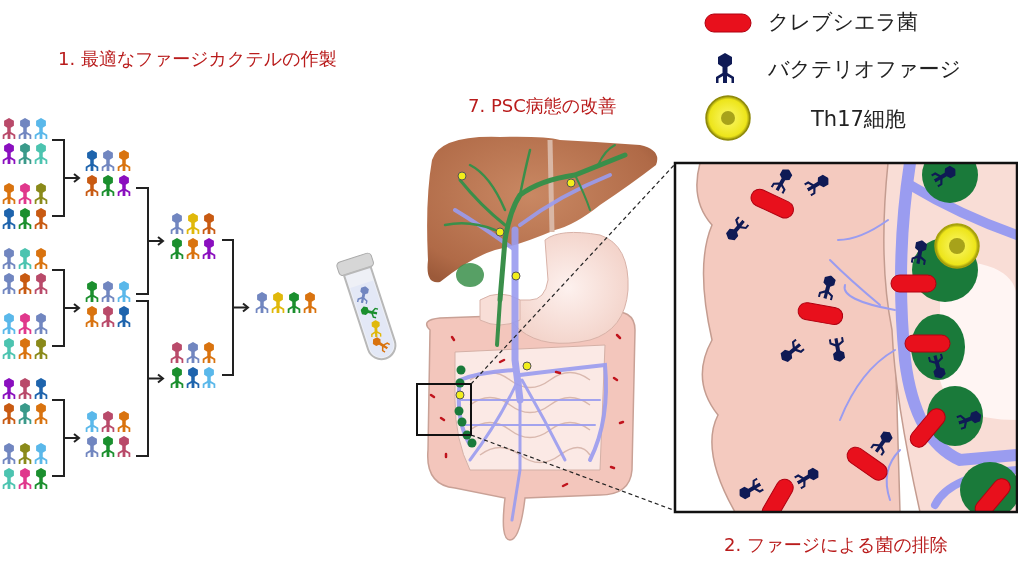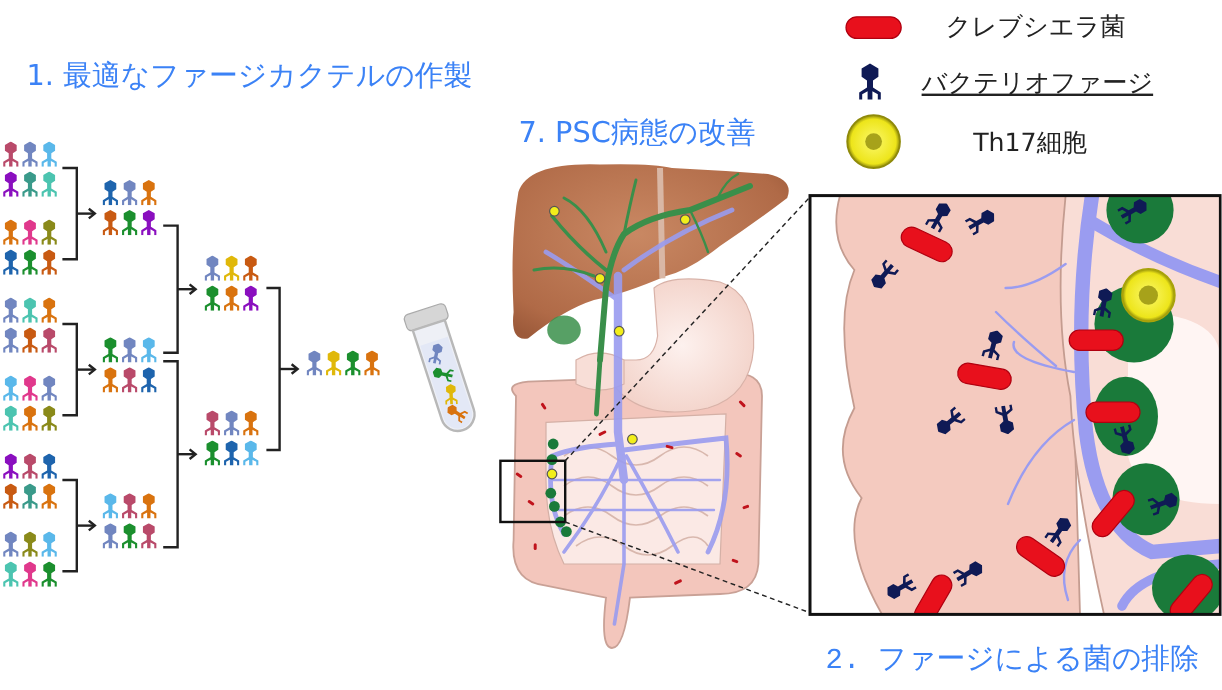--- a/index.html
+++ b/index.html
@@ -1,17 +1,17 @@
 <!DOCTYPE html>
 <html><head>
 <meta charset="utf-8">
 <style>
   html,body{margin:0;padding:0;background:#fff;}
   body{width:1018px;height:575px;position:relative;overflow:hidden;font-family:"DejaVu Sans",sans-serif;color:#222;}
-  .lbl{position:absolute;font-size:24px;white-space:nowrap;color:#3b82f6;}
+  .lbl{position:absolute;font-size:18px;white-space:nowrap;color:#b91c1c;margin-left:36px;}
   #stage{position:absolute;left:0;top:0;width:1018px;height:575px;}
   .leg-text{position:absolute;font-size:21px;color:#222;white-space:nowrap;}
 </style>
 </head>
 <body>
 
 <svg id="stage" width="1018" height="575" viewBox="0 0 1018 575" xmlns="http://www.w3.org/2000/svg">
   <defs>
     <symbol id="phage" viewBox="0 0 20 30">
       <path d="M10 0 L17 4 L17 11 L12.5 14 L12.5 20 L19 24 L19 30 L16.5 30 L16.5 25.5 L12 23 L12 30 L8 30 L8 23 L3.5 25.5 L3.5 30 L1 30 L1 24 L7.5 20 L7.5 14 L3 11 L3 4 Z"></path>
@@ -273,17 +273,17 @@
   <g>
     <rect x="705" y="14" width="46" height="18" rx="9" fill="#e8101c" stroke="#b00010"></rect>
     <use href="#phage" x="715" y="52" width="20" height="32" fill="#0f1a55"></use>
     <circle cx="728" cy="118" r="22" fill="url(#th17Grad)" stroke="#8f8a0a" stroke-width="1.5"></circle>
     <circle cx="728" cy="118" r="7" fill="#a7a21a"></circle>
   </g>
 </svg>
 
 <div class="lbl" style="left:22px;top:47px;">1. 最適なファージカクテルの作製</div>
 <div class="lbl" style="left:432px;top:94px;">7. PSC病態の改善</div>
-<div class="lbl" style="left:688px;top:533px;font-family:Liberation Mono, monospace;">2. ファージによる菌の排除</div>
-
-<div class="leg-text" style="left:768px;top:8px;margin-left:20px;">クレブシエラ菌</div>
-<div class="leg-text" style="left:768px;top:55px;text-decoration:underline;">バクテリオファージ</div>
+<div class="lbl" style="left:688px;top:533px;">2. ファージによる菌の排除</div>
+
+<div class="leg-text" style="left:768px;top:8px;">クレブシエラ菌</div>
+<div class="leg-text" style="left:768px;top:55px;">バクテリオファージ</div>
 <div class="leg-text" style="left:811px;top:105px;">Th17細胞</div>
 
 </body></html>

